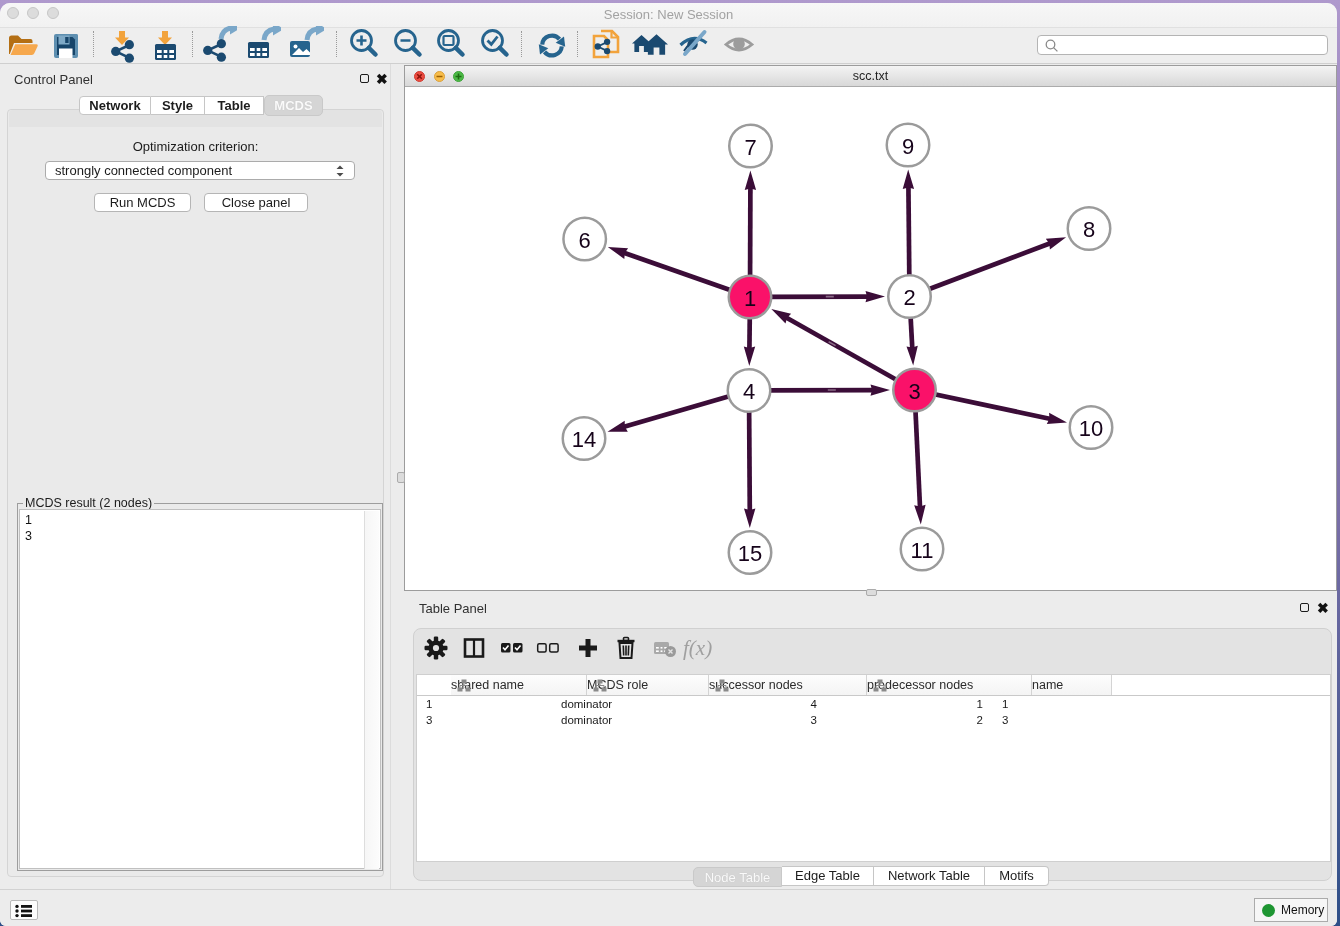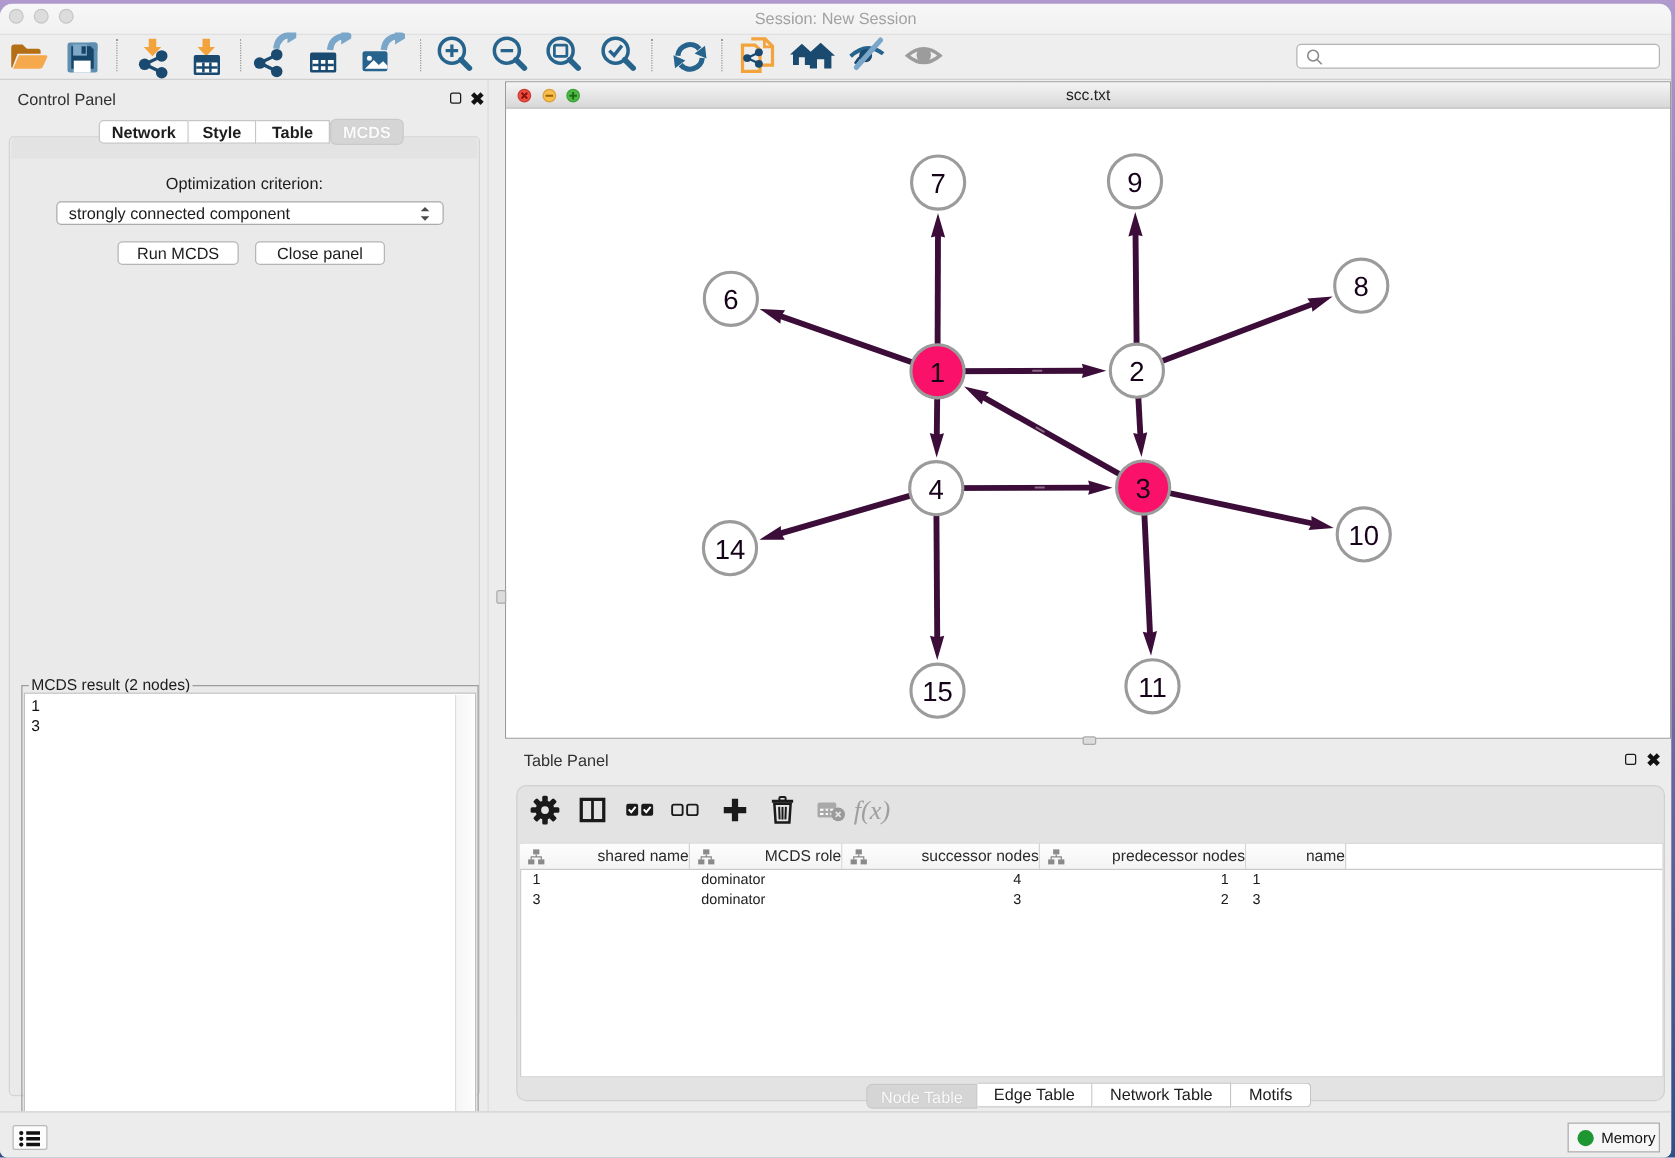--- a/index.html
+++ b/index.html
@@ -43,21 +43,21 @@
 
 #optlabel { position:absolute; left:0; top:29px; width:100%; text-align:center;
   font-size:13px; color:#1c1c1c; }
 #combo { position:absolute; left:37px; top:51px; width:310px; height:19px; background:#fff;
   border:1px solid #ababab; border-radius:4px; font-size:13px; color:#1c1c1c;
   line-height:17px; padding-left:9px; }
 .btn { position:absolute; height:19px; background:#fff; border:1px solid #b5b5b5;
   border-radius:4px; font-size:13px; color:#1c1c1c; text-align:center; line-height:17px; }
 
 #mcdsbox { position:absolute; left:9px; top:393px; width:366px; height:368px;
-  border:1px solid #9d9d9d;margin-top:45px; }
+  border:1px solid #9d9d9d; }
 #mcdslegend { position:absolute; left:5px; top:-8px; background:#eaeaea; padding:0 2px;
   font-size:12.5px; color:#1c1c1c; }
 #mcdstext { position:absolute; left:1px; top:5px; width:362px; height:360px; background:#fff;
   border:1px solid #c0c0c0; font-size:12.5px; color:#111; line-height:16px; padding:2px 0 0 5px; }
 #mcdsscroll { position:absolute; right:1px; top:1px; width:15px; height:358px;
   background:linear-gradient(90deg,#f6f6f6,#fcfcfc); border-left:1px solid #ddd; }
 
 #netwin { position:absolute; left:404px; top:62px; width:933px; height:526px;
   border:1px solid #9c9c9c; background:#fff; }
 #nettitle { position:absolute; left:0; top:0; width:100%; height:21px;
@@ -65,21 +65,21 @@
 #nettitle .t { position:absolute; width:100%; text-align:center; top:3px; font-size:12.5px; color:#1f1f1f; }
 .mbtn { position:absolute; top:5px; width:11px; height:11px; border-radius:50%; }
 #netcanvas { position:absolute; left:0; top:21px; width:931px; height:503px; background:#fff; }
 
 #tpanel { position:absolute; left:404px; top:594px; width:933px; height:292px; background:#ececec; }
 #tpanel-inner { position:absolute; left:9px; top:31px; width:919px; height:253px;
   background:#e3e3e3; border:1px solid #d0d0d0; border-radius:8px; }
 #ttable { position:absolute; left:2px; top:45px; width:915px; height:188px; background:#fff;
   border:1px solid #cfcfcf; }
 .th { position:absolute; top:0; height:20px; background:linear-gradient(#fdfdfd,#f4f4f4);
-  border-right:1px solid #d4d4d4; font-size:12.5px; color:#2b2b2b; text-align:right; line-height:20px; }
+  border-right:1px solid #d4d4d4; font-size:12.5px; color:#2b2b2b; text-align:left; line-height:20px;margin-left:35px; }
 #thead-line { position:absolute; left:0; top:20px; width:100%; height:0; border-top:1px solid #c9c9c9; }
 .td { position:absolute; font-size:11.5px; color:#1a1a1a; height:16px; line-height:16px; }
 
 #btabs { position:absolute; left:289px; top:269px; display:flex; }
 
 #statusbar { position:absolute; left:0; top:886px; width:100%; height:37px;
   background:#ececec; border-top:1px solid #d2d2d2;padding-left:13px; }
 #listbtn { position:absolute; left:10px; top:10px; width:28px; height:20px; background:#fcfcfc;
   border:1px solid #b9b9b9; border-radius:2px; }
 #membtn { position:absolute; right:9px; top:8px; width:74px; height:24px; background:#f6f6f6;

